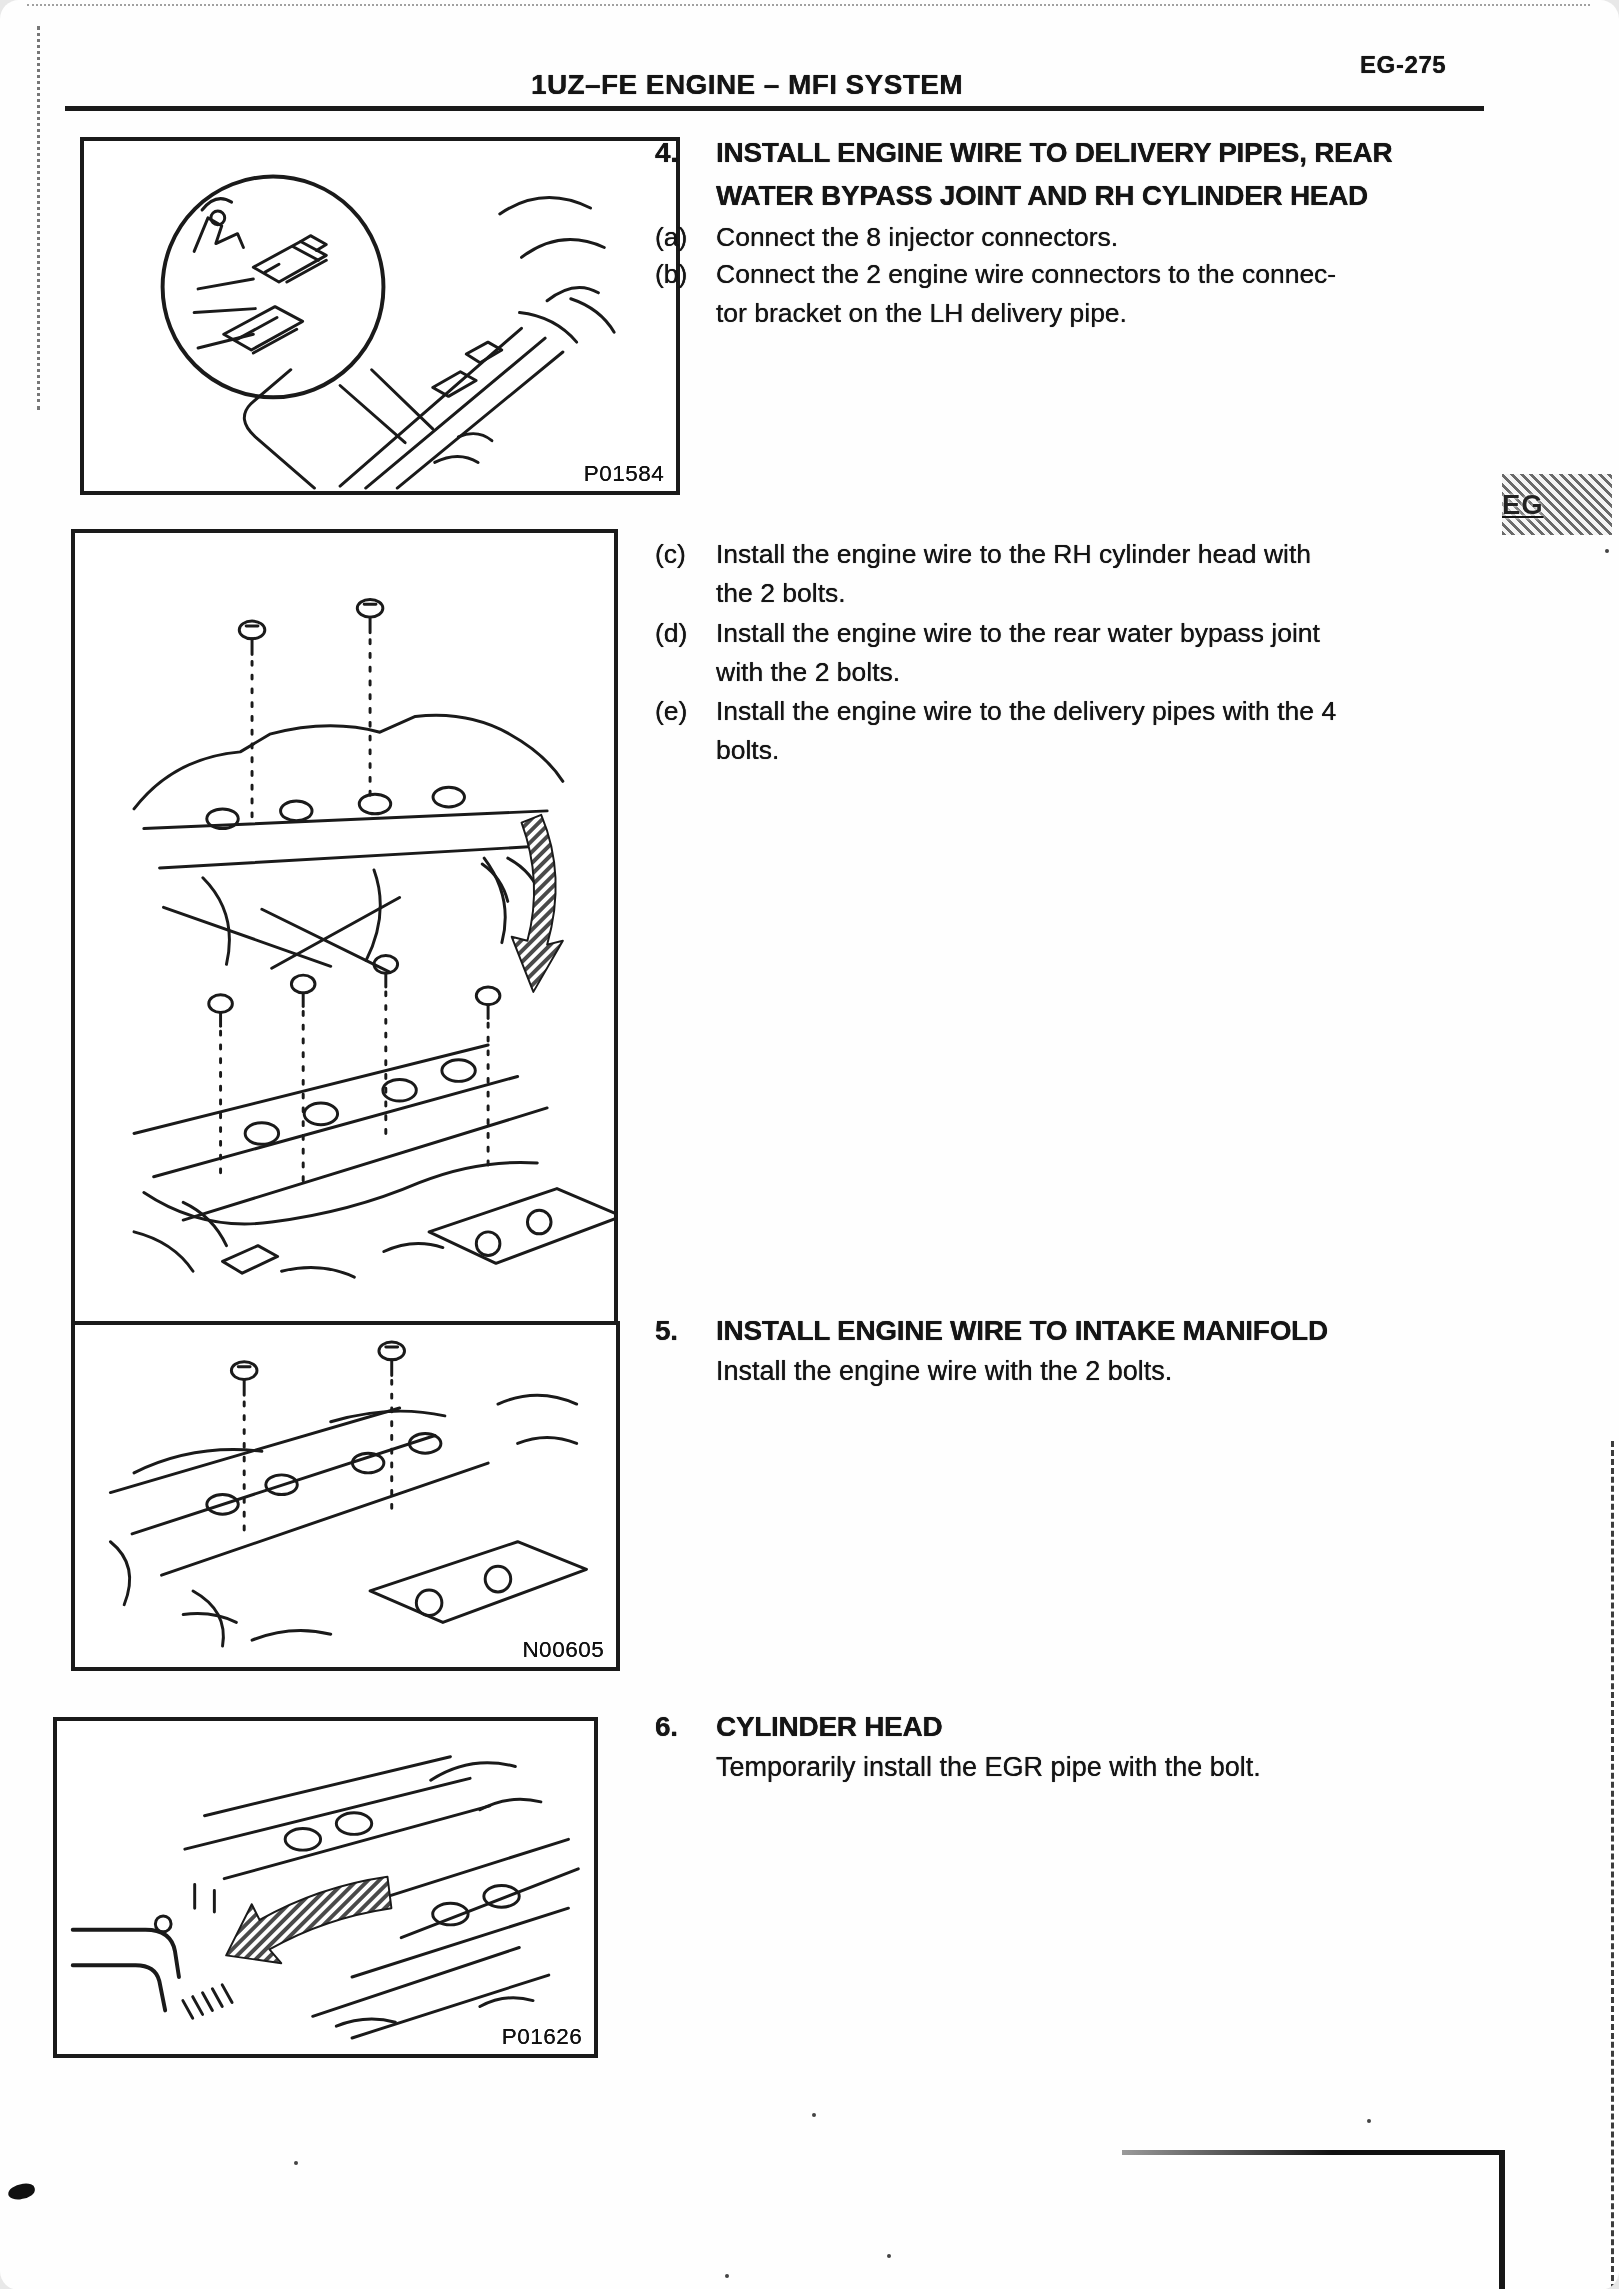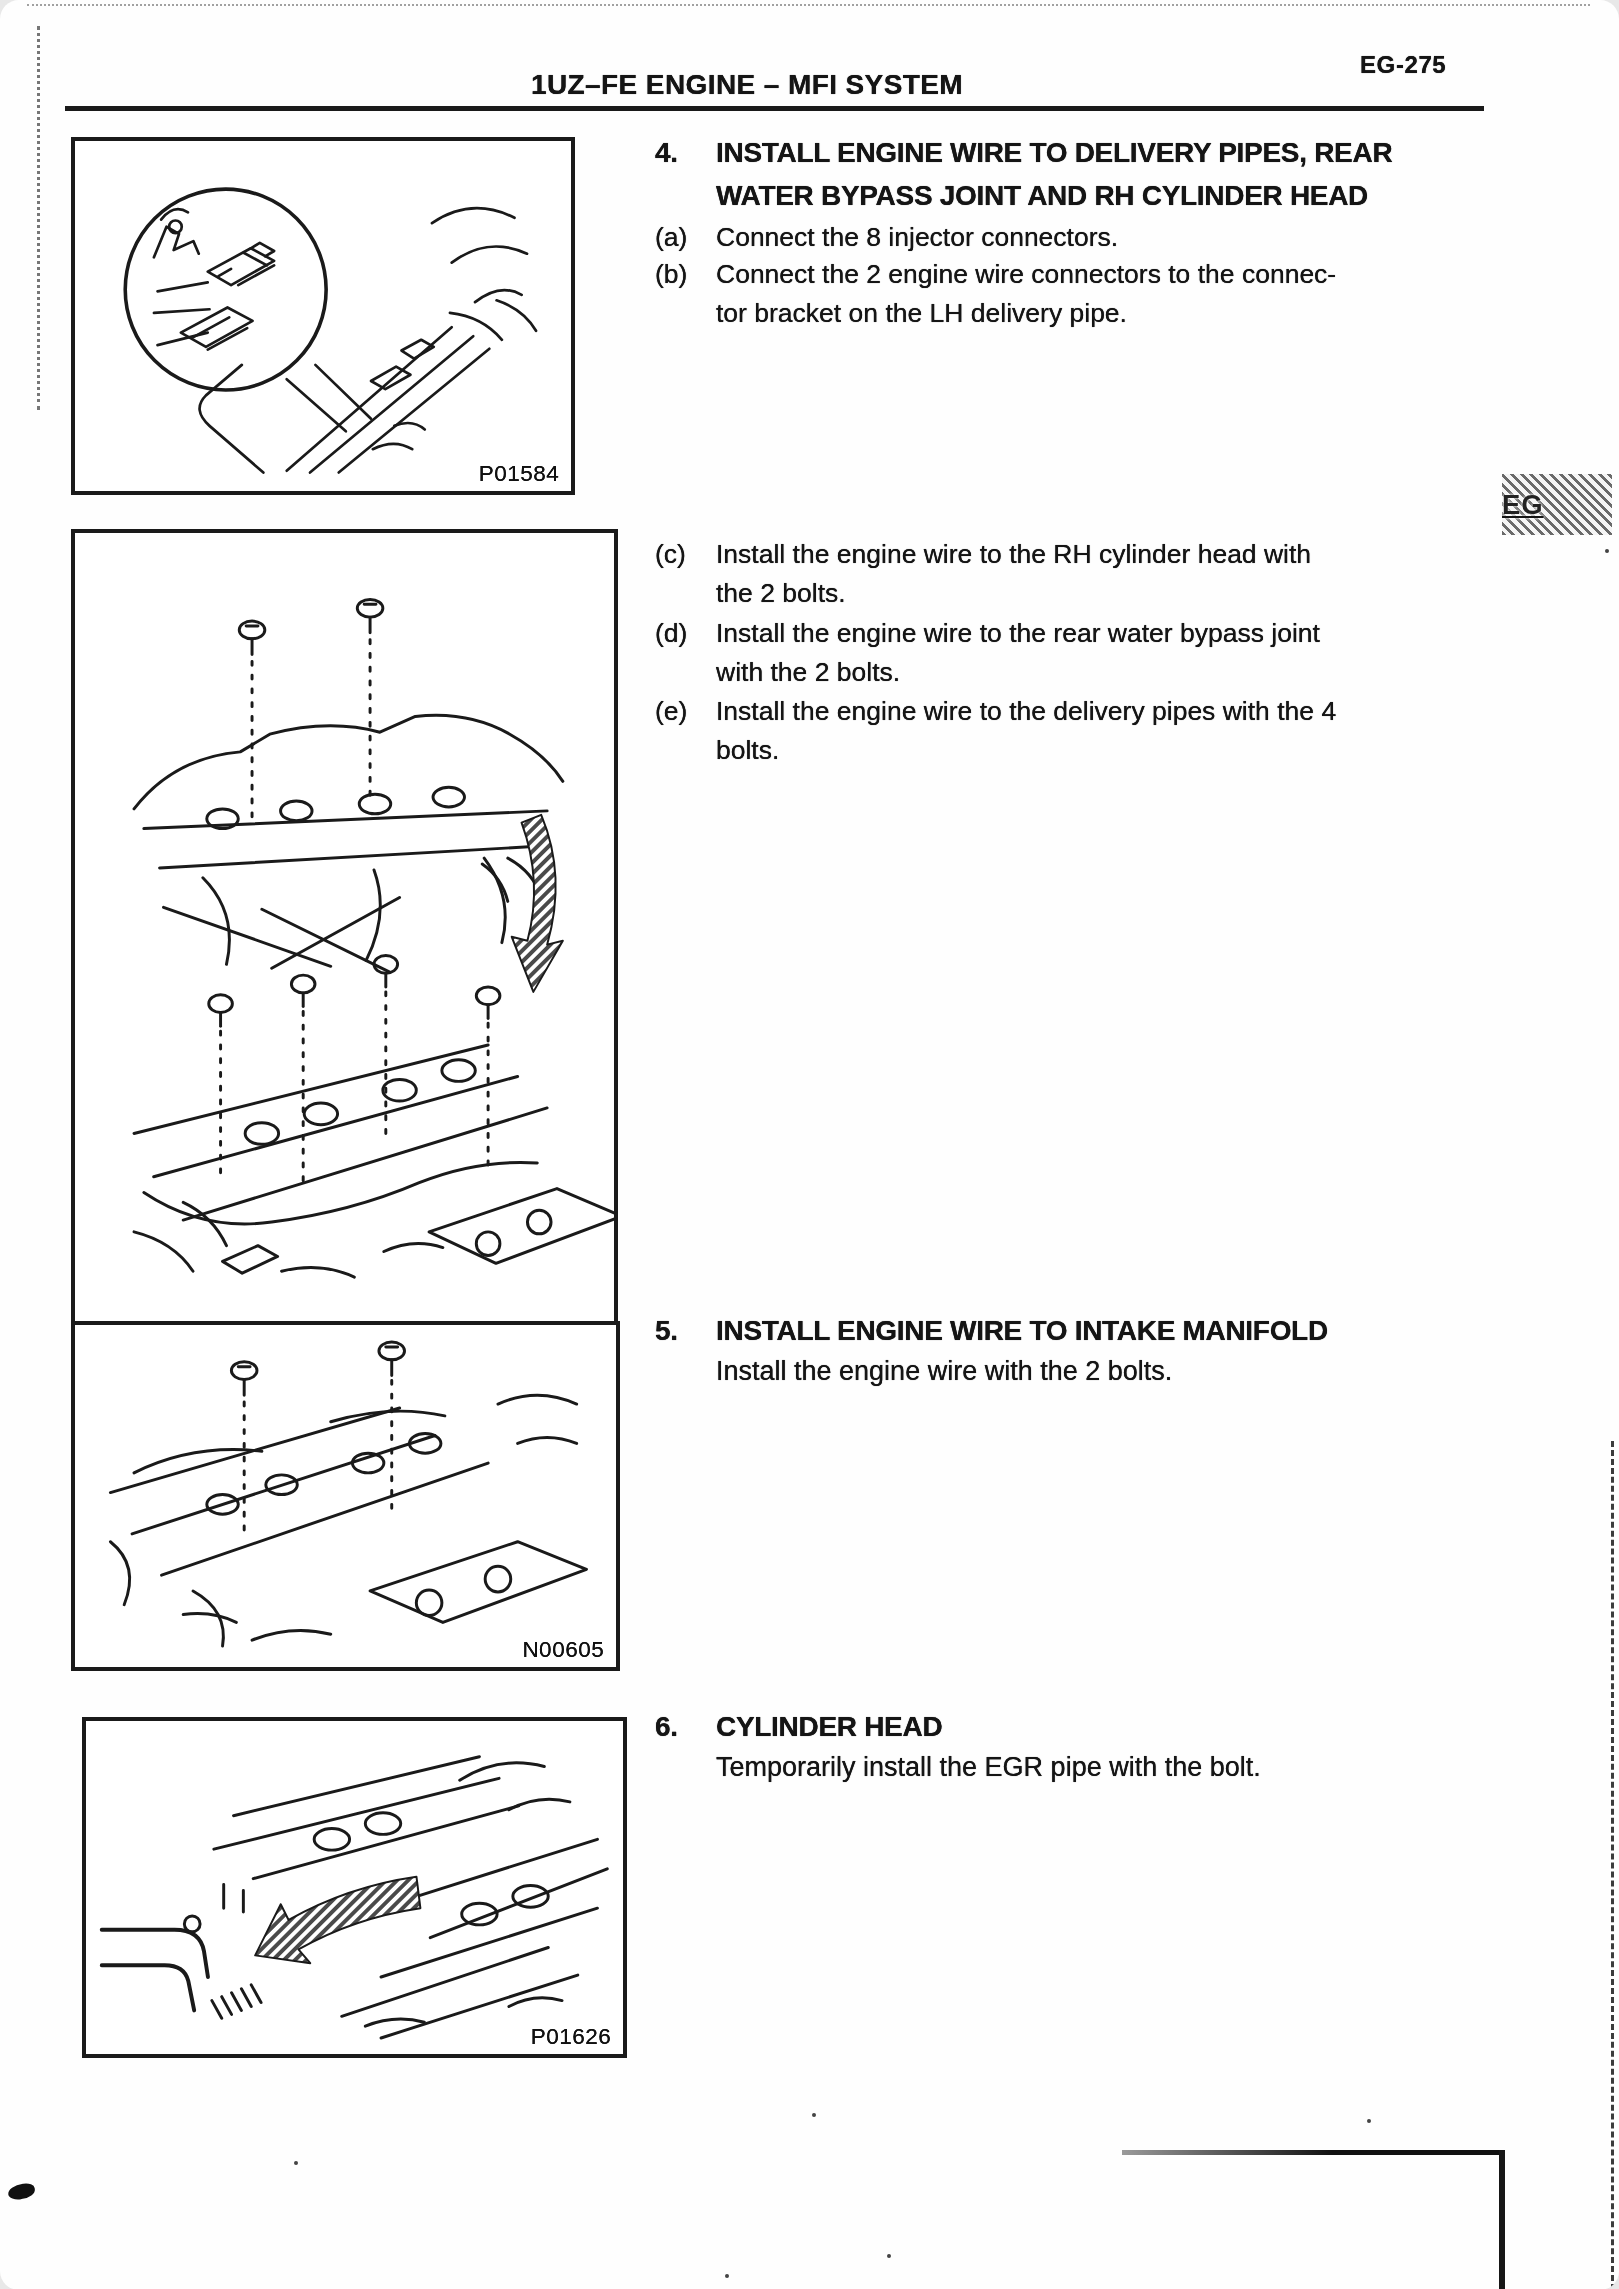--- a/index.html
+++ b/index.html
@@ -45,24 +45,24 @@
   .fig{
     position:absolute;background:#fff;border:4.9px solid #1a1a1a;
     box-sizing:border-box;
   }
   .fig svg{position:absolute;left:0;top:0;width:100%;height:100%;}
   .fig .code{
     position:absolute;right:11.8px;bottom:3.9px;
     font-size:22.5px;color:#111;letter-spacing:0.5px;
     text-shadow:0 0 0.6px #000;background:#fff;padding-left:5.9px;
   }
-  .fig1{left:71px;top:137px;width:504px;height:358px;}
+  .fig1{left:80px;top:137px;width:600px;height:358px;}
   .fig2{left:71px;top:529px;width:547px;height:850px;}
   .fig3{left:71px;top:1321px;width:549px;height:350px;}
-  .fig4{left:82px;top:1717px;width:545px;height:341px;}
+  .fig4{left:53px;top:1717px;width:545px;height:341px;}
   
   .tblock{
     position:absolute;left:655px;width:843px;
     display:grid;grid-template-columns:61px 1fr;
     column-gap:0;
     font-size:26.5px;line-height:39px;
     text-shadow:0 0 0.7px #000;
   }
   .tblock .lbl{grid-column:1;}
   .tblock .txt{grid-column:2;}

